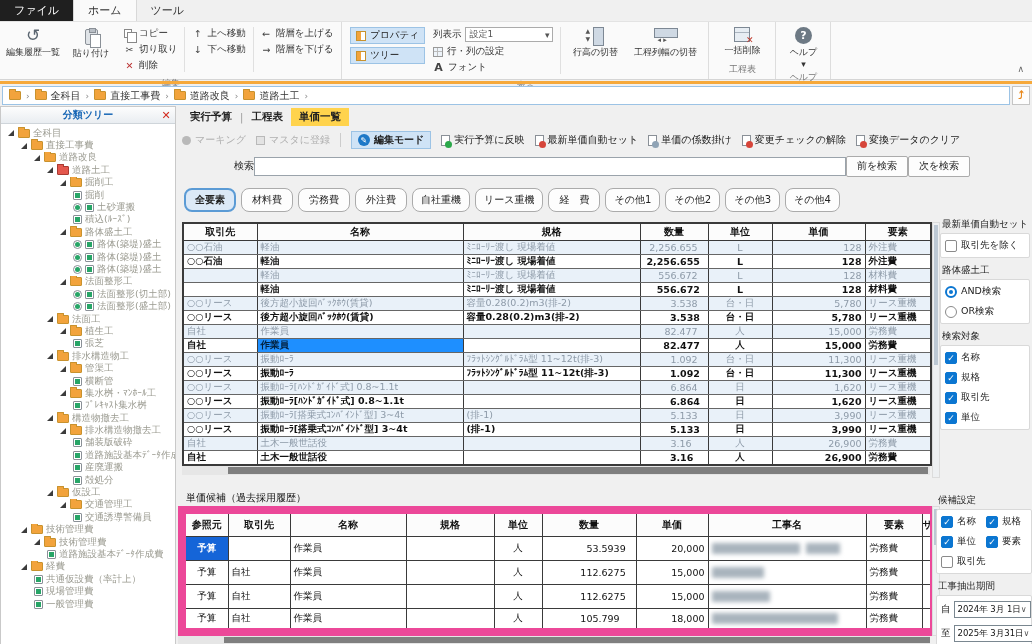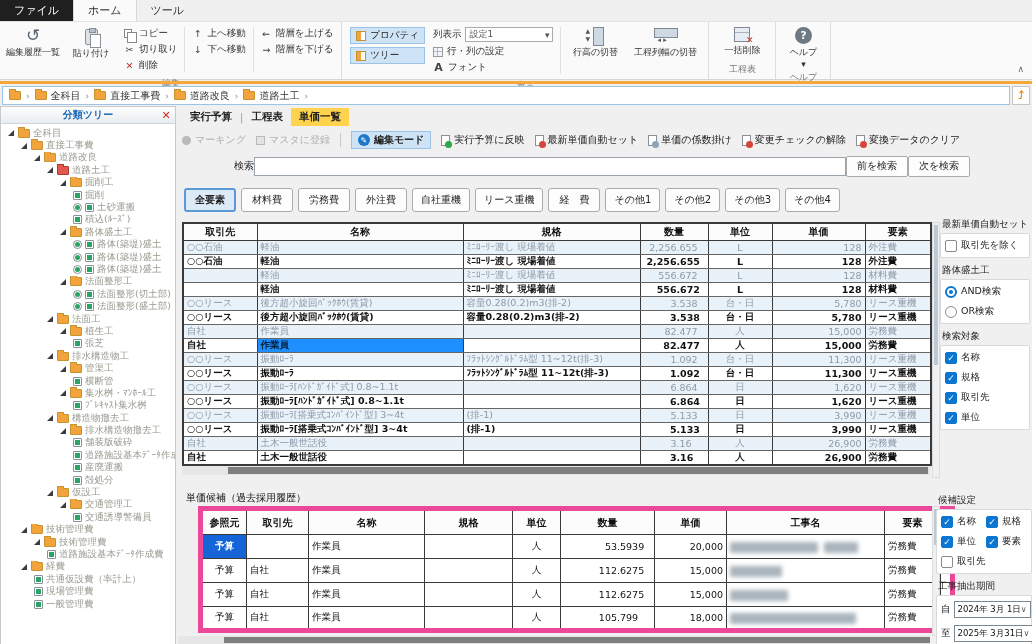--- a/index.html
+++ b/index.html
@@ -91,21 +91,21 @@
   .pg { position:relative; width:9px; height:11px; background:#fff; border:1px solid #8a9097; flex:none; }
   .pg::after { content:""; position:absolute; right:-3px; bottom:-3px; width:7px; height:7px; border-radius:50%; }
   .pg.green::after { background:#2ba84a; } .pg.red::after { background:#d6453a; } .pg.gray::after { background:#8fa3b5; }
 
   #search-row { position:absolute; left:6px; top:48px; height:24px; display:flex; align-items:center; gap:0; }
   #search-label { font-size:10px; color:#222; margin-left:52px; }
   #search-input { width:592px; height:19px; background:#fff; border:1px solid #9aa3ab; }
   .srch-btn { width:62px; height:21px; background:#fdfdfd; border:1px solid #ababab; border-radius:2px; font-size:10px; color:#222; display:flex; align-items:center; justify-content:center; }
 
   #filter-row { position:absolute; left:8px; top:82px; height:26px; display:flex; gap:5px; }
-  .fbtn { min-width:52px; padding:0 8px; height:24px; background:#fdfdfd; border:1px solid #ababab; border-radius:3px; font-size:10px; color:#222; display:flex; align-items:center; justify-content:center; white-space:nowrap; }
+  .fbtn { min-width:52px; padding:0 8px; height:24px; background:#fdfdfd; border:1px solid #ababab; border-radius:8px; font-size:10px; color:#222; display:flex; align-items:center; justify-content:center; white-space:nowrap; }
   .fbtn.active { background:#dce9f7; border:2px solid #5b9bd5; font-weight:bold; }
 
   
   #mtable { position:absolute; left:6px; top:116px; width:748px; border:2px solid #3a3a3a; background:#fff; border-collapse:collapse; table-layout:fixed; }
   #mtable th { height:17px; font-size:10px; font-weight:bold; color:#111; background:#fcfcfc; border:1px solid #3a3a3a; text-align:center; }
   #mtable td { height:13.5px; font-size:9.5px; border-right:1px solid #3a3a3a; border-bottom:1px solid #666; padding:0 3px; overflow:hidden; white-space:nowrap; }
   #mtable tr.dim td { background:#e9f1f9; color:#8d9aa8; }
   #mtable tr.bold td { background:#fff; color:#111; font-weight:bold; }
   td.qty { text-align:right; padding:0; }
   td.qty .qi { display:inline-block; text-align:right; width:calc(100% - 30px); }
@@ -124,21 +124,21 @@
   .gbox { background:#fff; border:1px solid #d9d9d9; border-radius:2px; padding:5px 4px; display:flex; flex-direction:column; gap:7px; }
   .chk { display:flex; align-items:center; gap:4px; white-space:nowrap; color:#222; }
   .cbox { width:12px; height:12px; border:1px solid #8a8a8a; background:#fff; border-radius:2px; flex:none; display:flex; align-items:center; justify-content:center; color:#fff; font-size:9px; }
   .chk.on .cbox { background:#0b76d1; border-color:#0b76d1; }
   .rad { width:12px; height:12px; border:1px solid #8a8a8a; border-radius:50%; background:#fff; flex:none; position:relative; }
   .chk.on .rad { border:2px solid #0b76d1; }
   .chk.on .rad::after { content:""; position:absolute; left:2px; top:2px; width:4px; height:4px; border-radius:50%; background:#0b76d1; }
 
   
   #bottom-title { position:absolute; left:10px; top:385px; font-size:10px; color:#111; }
-  #btable { position:absolute; left:2px; top:400px; width:752px; border:5px solid #ec4899; background:#fff; border-collapse:collapse; table-layout:fixed;margin-left:20px; }
+  #btable { position:absolute; left:2px; top:400px; width:752px; border:8px solid #ec4899; background:#fff; border-collapse:collapse; table-layout:fixed; }
   #btable th { height:26px; font-size:10px; font-weight:bold; color:#111; background:#fcfcfc; border:1px solid #3a3a3a; text-align:center; overflow:hidden; white-space:nowrap; }
   #btable td { height:24px; font-size:9.5px; color:#111; border:1px solid #3a3a3a; padding:0 3px; overflow:hidden; white-space:nowrap; }
   #btable td.refsel { background:#1565d8; color:#fff; text-align:center; font-weight:bold; }
   #btable td.ref { text-align:center; }
   .redact { display:inline-block; height:11px; background:#a9b4bd; border-radius:1px; filter:blur(2px); vertical-align:middle; margin-right:6px; }
   #btable-vscroll { position:absolute; left:756px; top:400px; width:8px; height:130px; background:#eef0f2; border:1px solid #dcdcdc; }
   #btable-vscroll .thumb { position:absolute; left:1px; top:2px; width:4px; height:36px; background:#bcc8d4; }
   #btable-hscroll { position:absolute; left:2px; top:530px; width:752px; height:8px; background:#e6e6e6; }
   #btable-hscroll .thumb { position:absolute; left:46px; top:1px; height:6px; width:706px; background:#7f7f7f; }
 

